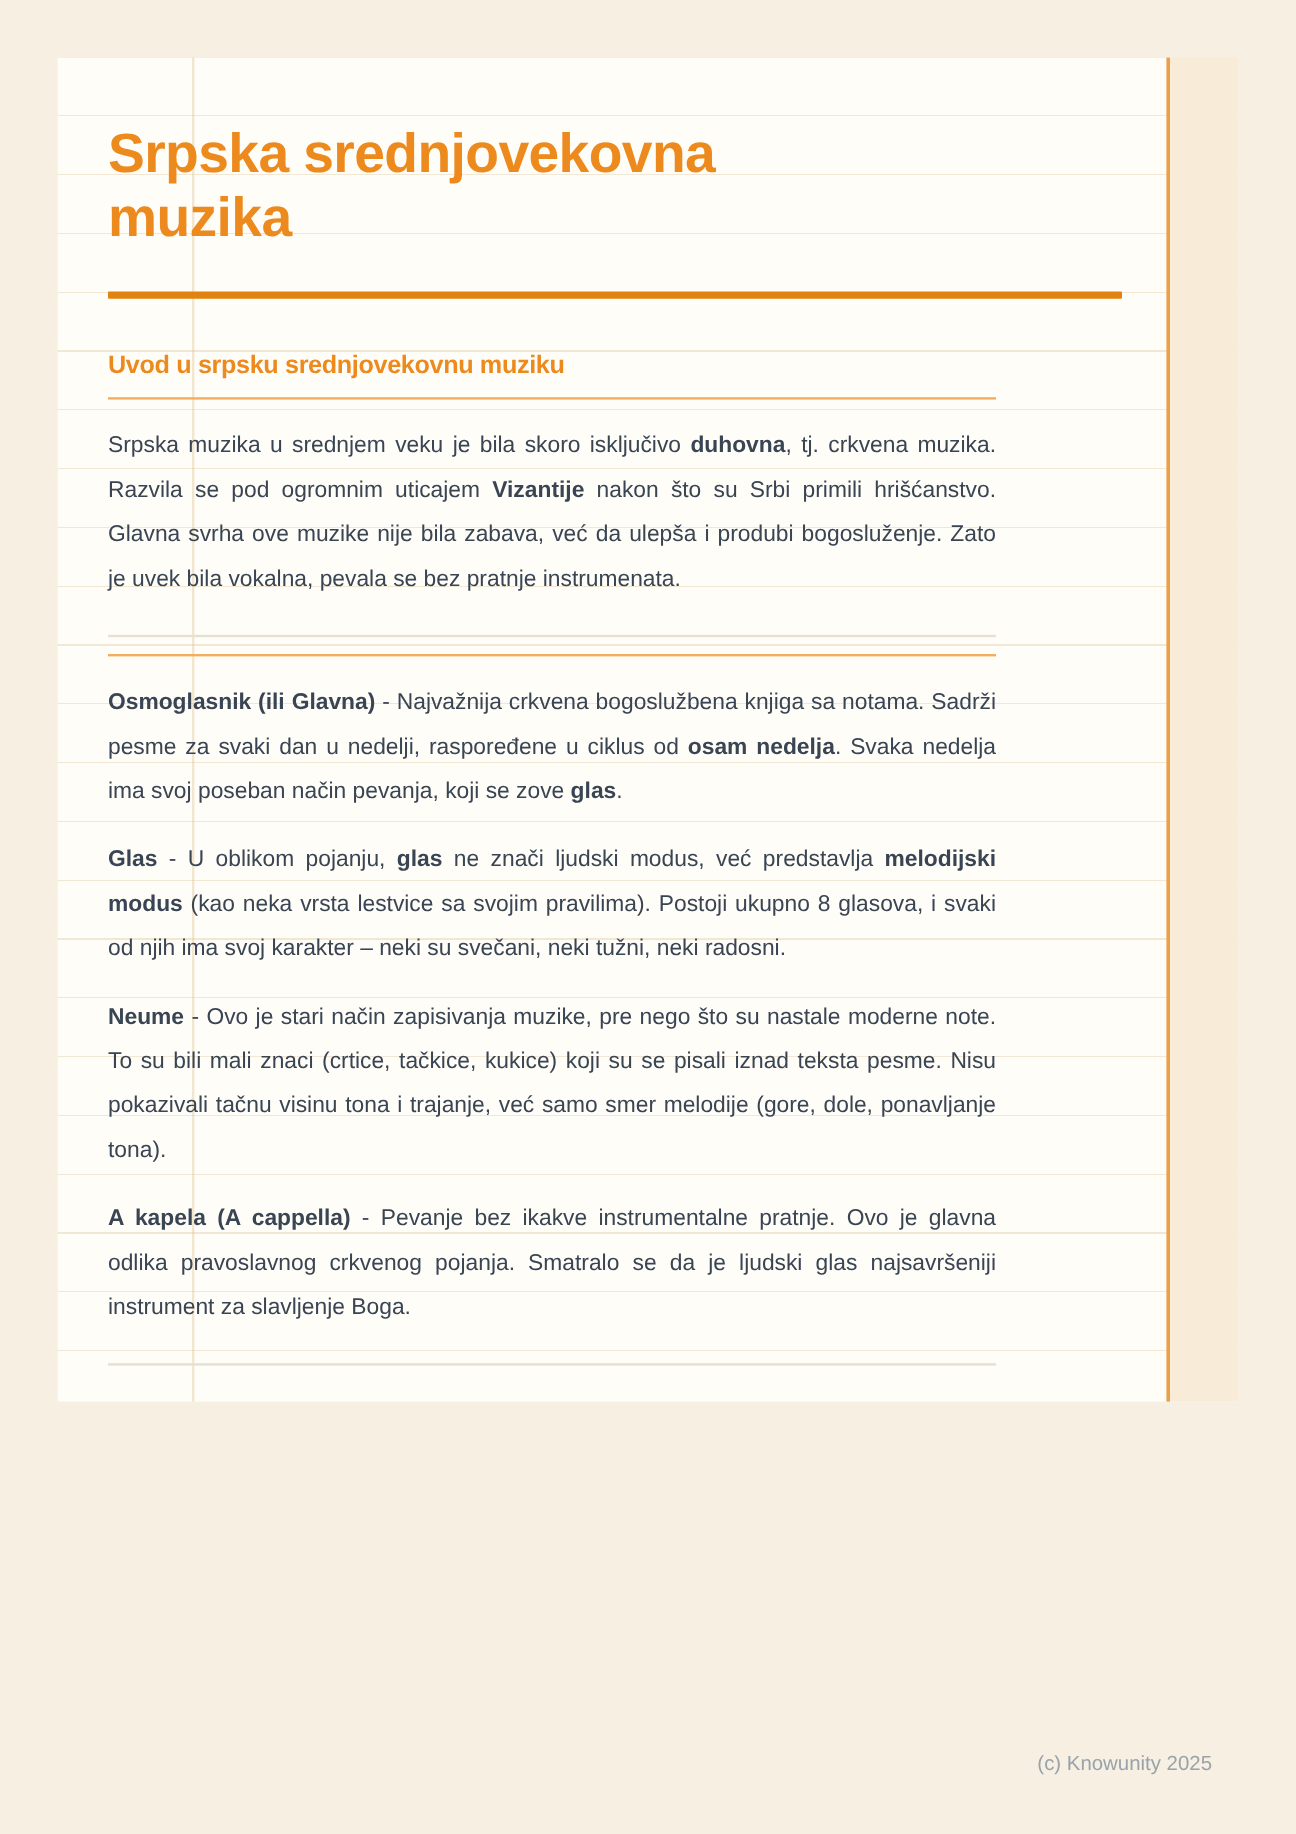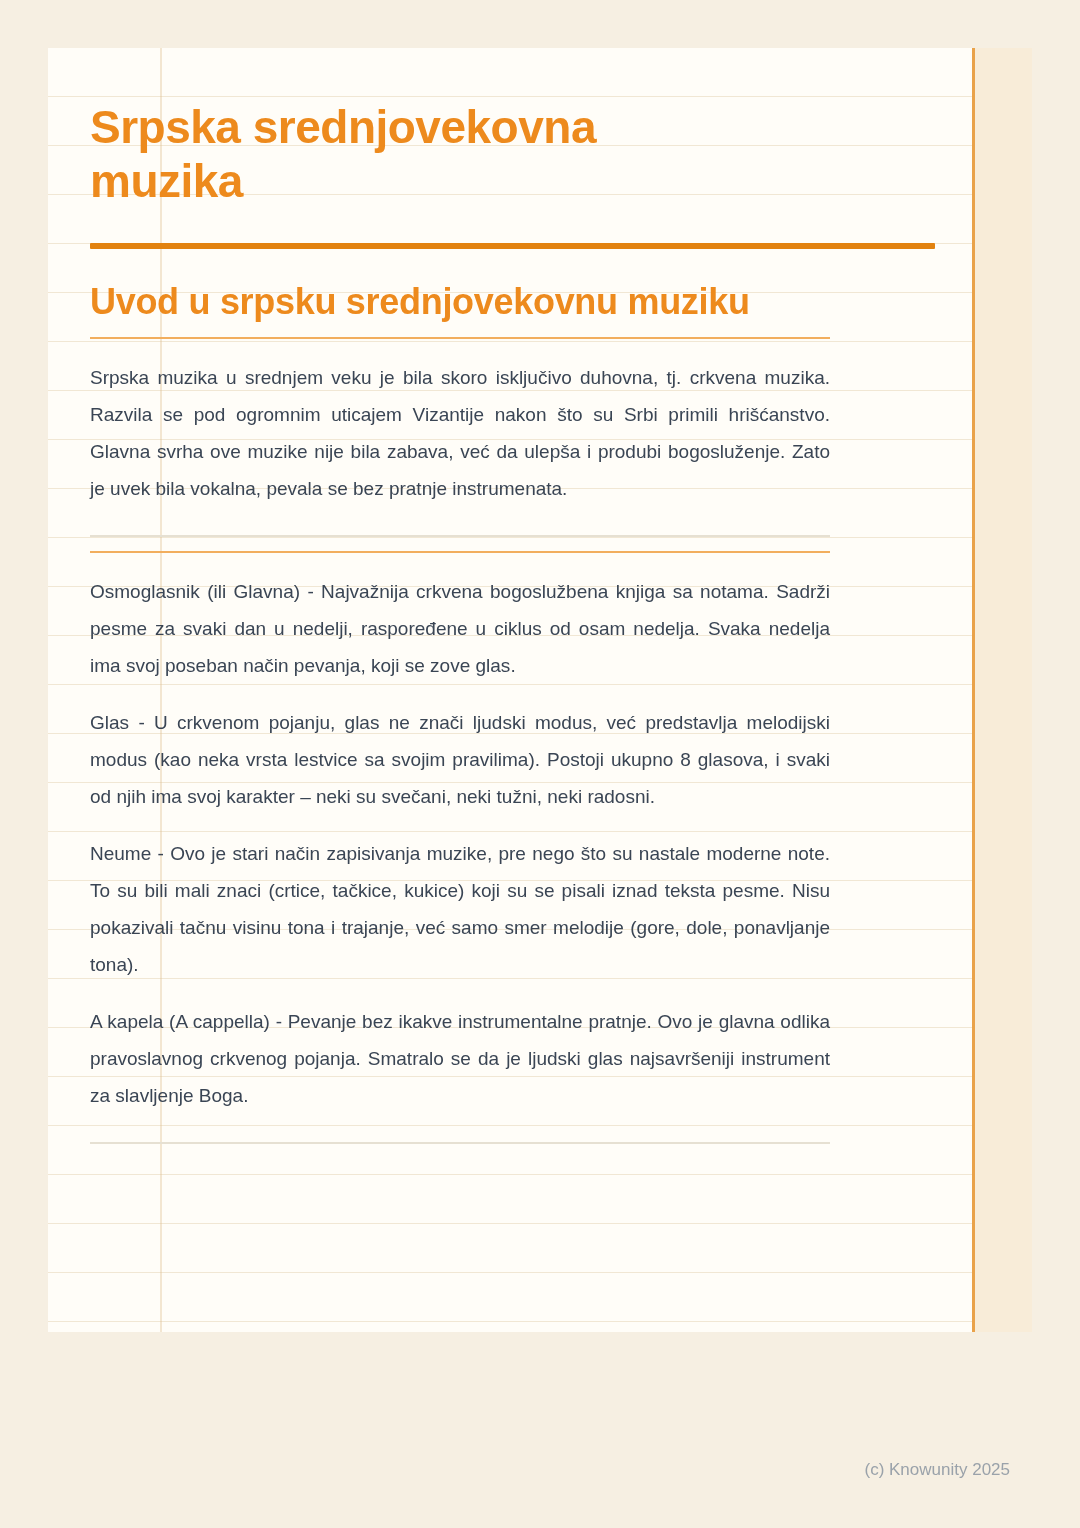--- a/index.html
+++ b/index.html
@@ -6,21 +6,21 @@
   html, body { width:1080px; height:1528px; }
   body {
     position:relative;
     background:#f6efe2;
     font-family:"Liberation Sans", sans-serif;
     overflow:hidden;
   }
   .paper {
     position:absolute;
     left:48px; top:48px;
-    width:984px; height:1284px;
+    width:984px; height:1120px;
     background-color:#fffdf8;
     background-image: repeating-linear-gradient(
       to bottom,
       transparent 0, transparent 48px,
       #f1e7d4 48px, #f1e7d4 49px
     );
   }
   .margin-strip {
     position:absolute; top:0; right:0;
     width:57px; height:100%;
@@ -49,39 +49,39 @@
     letter-spacing:-0.5px;
   }
   .title-rule {
     width:845px; height:6px;
     background:var(--title-rule, #E2820F);
     margin-top:34px;
     border-radius:1px;
   }
   section h2 {
     color:var(--accent-orange, #ED8A1D);
-    font-size:36px;
+    font-size:21px;
     font-weight:700;
     letter-spacing:-0.3px;
-    margin-top:32px;
+    margin-top:44px;
   }
   .h2-underline {
     width:740px; height:2px;
     background:var(--heading-underline, #F2AE5E);
     margin-top:14px;
   }
   p.body-p {
     width:740px;
     font-size:19px;
     line-height:37px;
     color:var(--body-text, #3A4554);
     text-align:justify;
     margin-top:20px;
   }
-  p.body-p .b { font-weight:400; }
+  p.body-p .b { font-weight:700; }
   .divider {
     width:740px; height:2px;
     background:var(--divider, #E6E0D2);
     margin-top:28px;
   }
   .footer {
     position:absolute;
     top:1460px; right:70px;
     font-size:17px;
     color:var(--footer-text, #9AA2AA);
@@ -106,21 +106,21 @@
     <div id="sections">
         <section>
           <h2>Uvod u srpsku srednjovekovnu muziku</h2>
           <div class="h2-underline"></div>
           <p class="body-p"><span>Srpska muzika u srednjem veku je bila skoro isključivo </span><span class="b">duhovna</span><span>, tj. crkvena muzika. Razvila se pod ogromnim uticajem </span><span class="b">Vizantije</span><span> nakon što su Srbi primili hrišćanstvo. Glavna svrha ove muzike nije bila zabava, već da ulepša i produbi bogosluženje. Zato je uvek bila vokalna, pevala se bez pratnje instrumenata.</span></p>
           <div class="divider"></div>
         </section>
         <section>
           <div class="h2-underline"></div>
           <p class="body-p"><span class="b">Osmoglasnik (ili Glavna)</span><span> - Najvažnija crkvena bogoslužbena knjiga sa notama. Sadrži pesme za svaki dan u nedelji, raspoređene u ciklus od </span><span class="b">osam nedelja</span><span>. Svaka nedelja ima svoj poseban način pevanja, koji se zove </span><span class="b">glas</span><span>.</span></p>
-          <p class="body-p"><span class="b">Glas</span><span> - U crkvenom pojanju, </span><span class="b">glas</span><span> ne znači ljudski modus, već predstavlja </span><span class="b">melodijski modus</span><span> (kao neka vrsta lestvice sa svojim pravilima). Postoji ukupno 8 glasova, i svaki od njih ima svoj karakter – neki su svečani, neki tužni, neki radosni.</span></p>
+          <p class="body-p"><span class="b">Glas</span><span> - U oblikom pojanju, </span><span class="b">glas</span><span> ne znači ljudski modus, već predstavlja </span><span class="b">melodijski modus</span><span> (kao neka vrsta lestvice sa svojim pravilima). Postoji ukupno 8 glasova, i svaki od njih ima svoj karakter – neki su svečani, neki tužni, neki radosni.</span></p>
           <p class="body-p"><span class="b">Neume</span><span> - Ovo je stari način zapisivanja muzike, pre nego što su nastale moderne note. To su bili mali znaci (crtice, tačkice, kukice) koji su se pisali iznad teksta pesme. Nisu pokazivali tačnu visinu tona i trajanje, već samo smer melodije (gore, dole, ponavljanje tona).</span></p>
           <p class="body-p"><span class="b">A kapela (A cappella)</span><span> - Pevanje bez ikakve instrumentalne pratnje. Ovo je glavna odlika pravoslavnog crkvenog pojanja. Smatralo se da je ljudski glas najsavršeniji instrument za slavljenje Boga.</span></p>
           <div class="divider"></div>
         </section>
       </div>
   </div>
 </div>
 
 <div class="footer">(c) Knowunity 2025</div>
 

